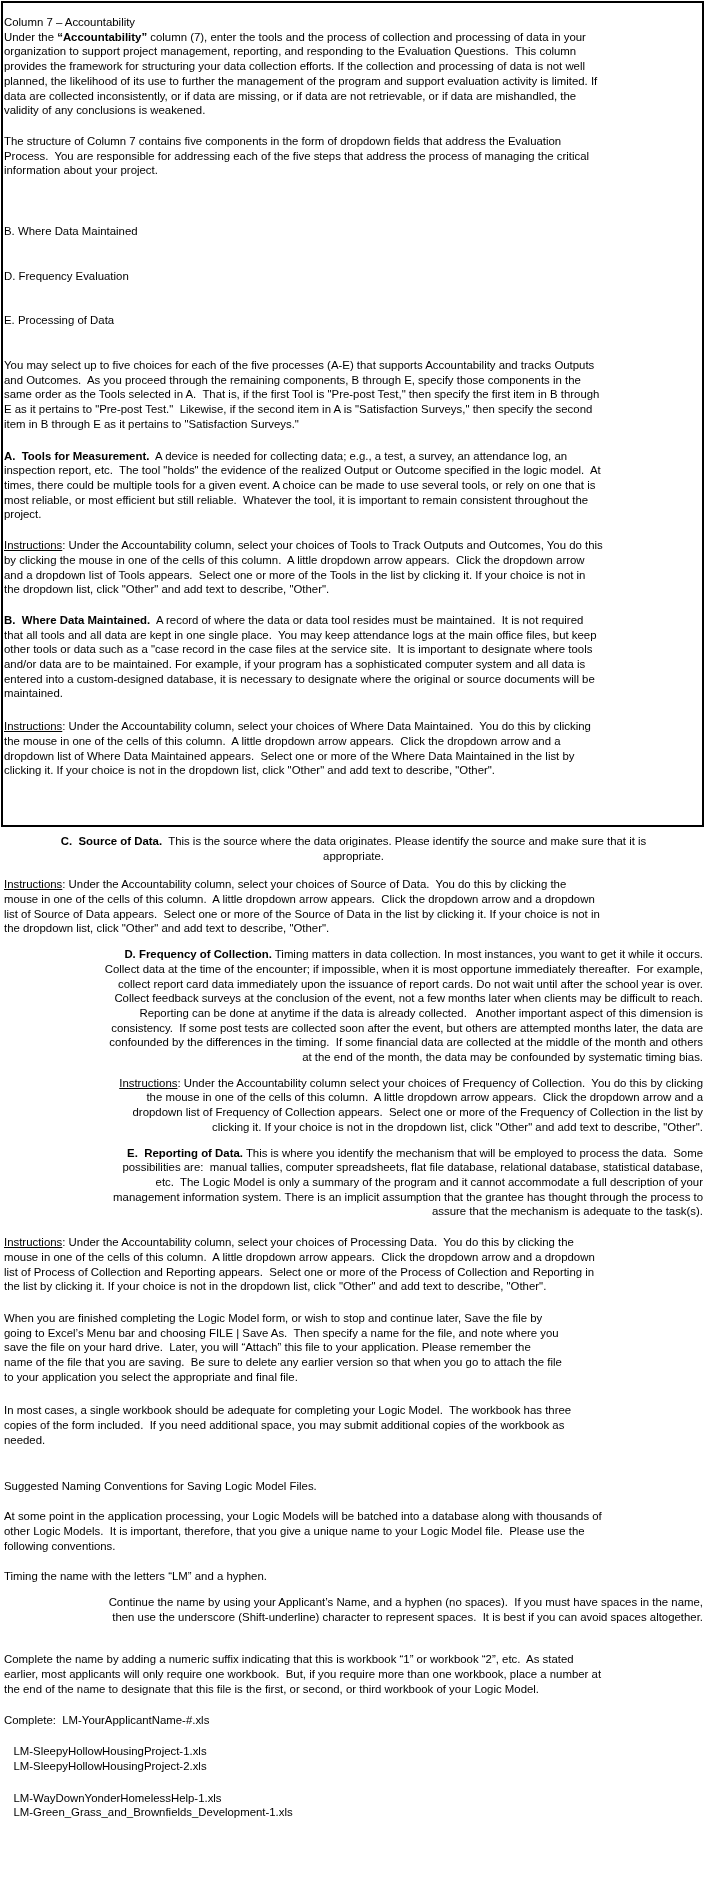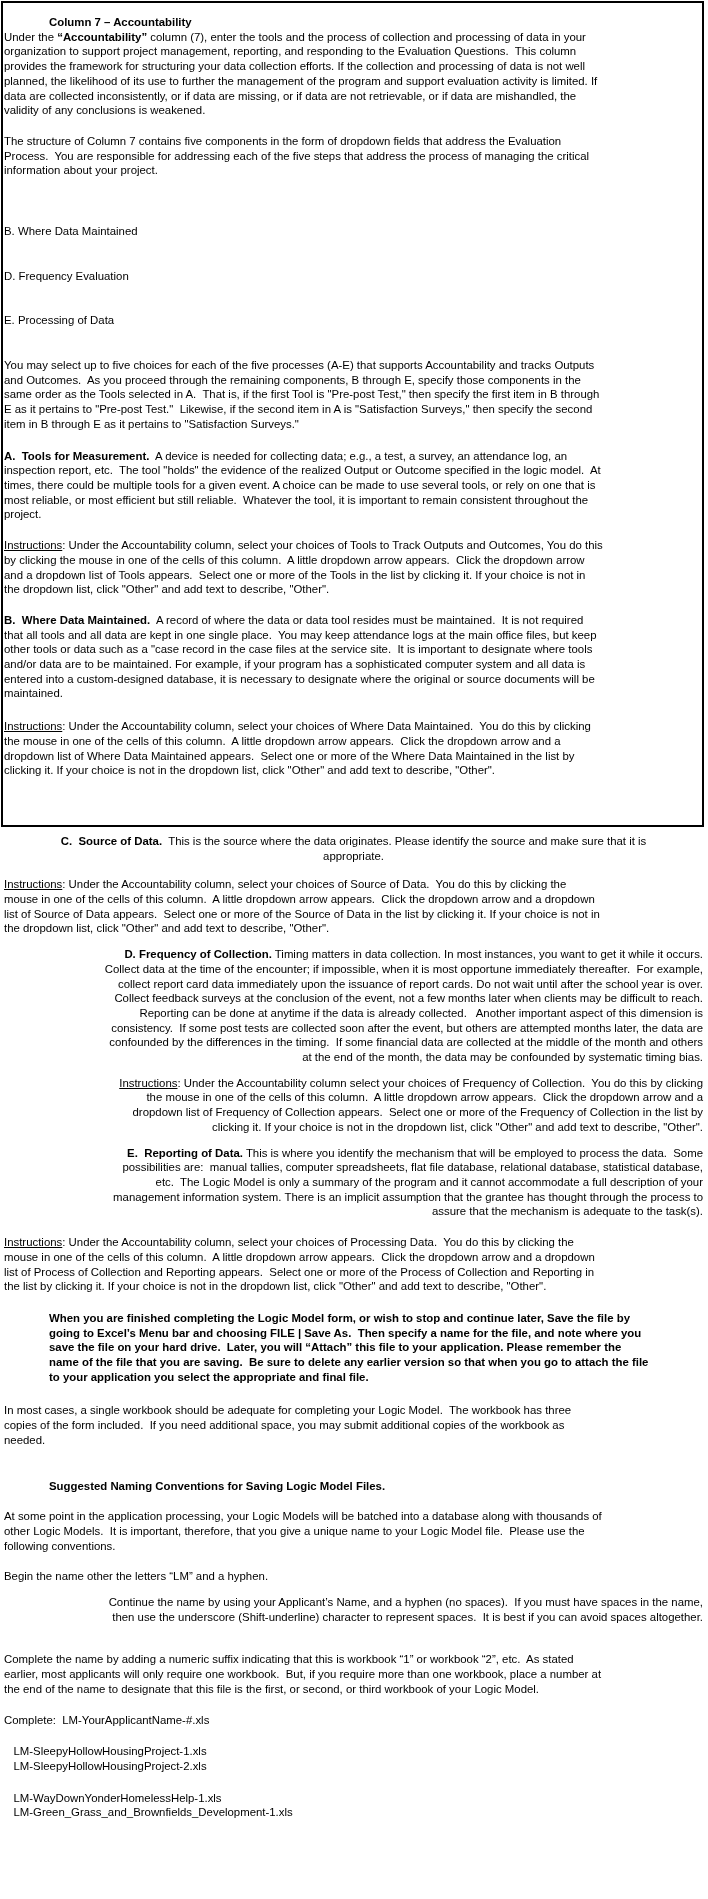--- a/index.html
+++ b/index.html
@@ -13,21 +13,21 @@
     line-height: 14.7px;
     overflow: hidden;
     position: relative;
     box-sizing: border-box;
     padding: 15px 5px 0 4px;
   }
   .p {
     margin: 0;
     white-space: pre;
   }
-  .b { font-weight: bold; padding-left: 45px; }
+  .b { font-weight: normal; }
   .u { text-decoration: underline; }
   .cell-border {
     position: absolute;
     left: 1px;
     top: 1px;
     width: 699px;
     height: 822px;
     border: 2px solid #000000;
     pointer-events: none;
     background: transparent;
@@ -137,21 +137,21 @@
 <p class="p mt19">In most cases, a single workbook should be adequate for completing your Logic Model.  The workbook has three
 copies of the form included.  If you need additional space, you may submit additional copies of the workbook as
 needed.</p>
 
 <p class="p b mt31">Suggested Naming Conventions for Saving Logic Model Files.</p>
 
 <p class="p mt16">At some point in the application processing, your Logic Models will be batched into a database along with thousands of
 other Logic Models.  It is important, therefore, that you give a unique name to your Logic Model file.  Please use the
 following conventions.</p>
 
-<p class="p mt16">Begin the name other the letters “LM” and a hyphen.</p>
+<p class="p mt16">Timing the name with the letters “LM” and a hyphen.</p>
 
 <p class="p mt15">Continue the name by using your Applicant’s Name, and a hyphen (no spaces).  If you must have spaces in the name,
 then use the underscore (Shift-underline) character to represent spaces.  It is best if you can avoid spaces altogether.</p>
 
 <p class="p mt28">Complete the name by adding a numeric suffix indicating that this is workbook “1” or workbook “2”, etc.  As stated
 earlier, most applicants will only require one workbook.  But, if you require more than one workbook, place a number at
 the end of the name to designate that this file is the first, or second, or third workbook of your Logic Model.</p>
 
 <p class="p mt16">Complete:  LM-YourApplicantName-#.xls</p>
 

